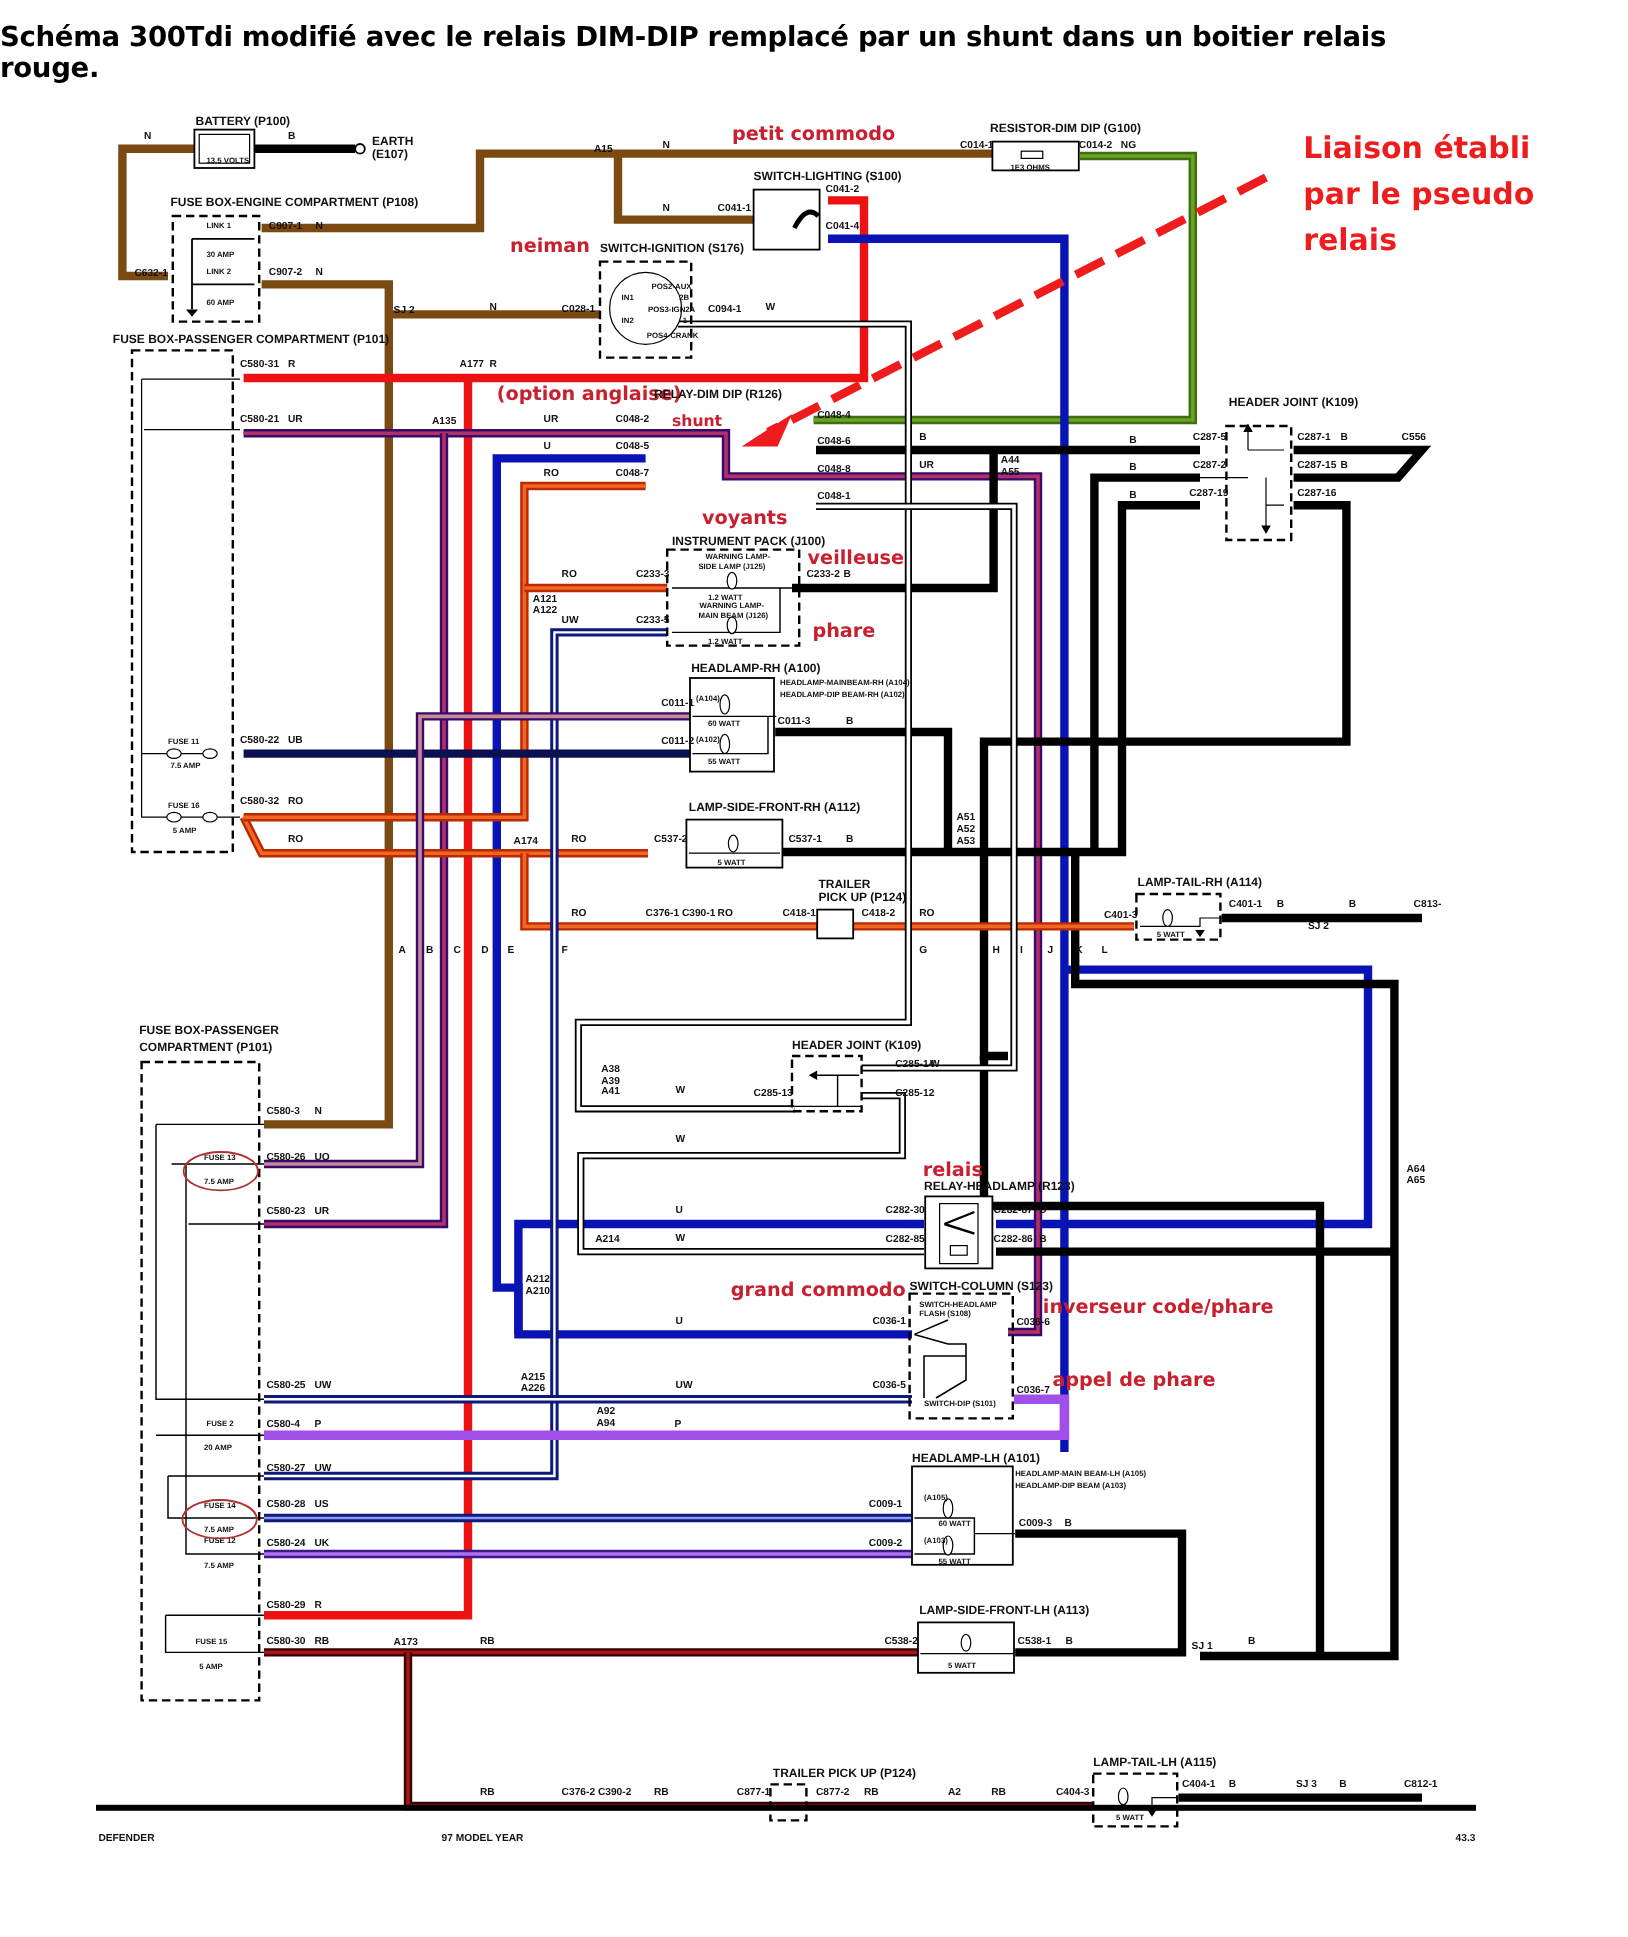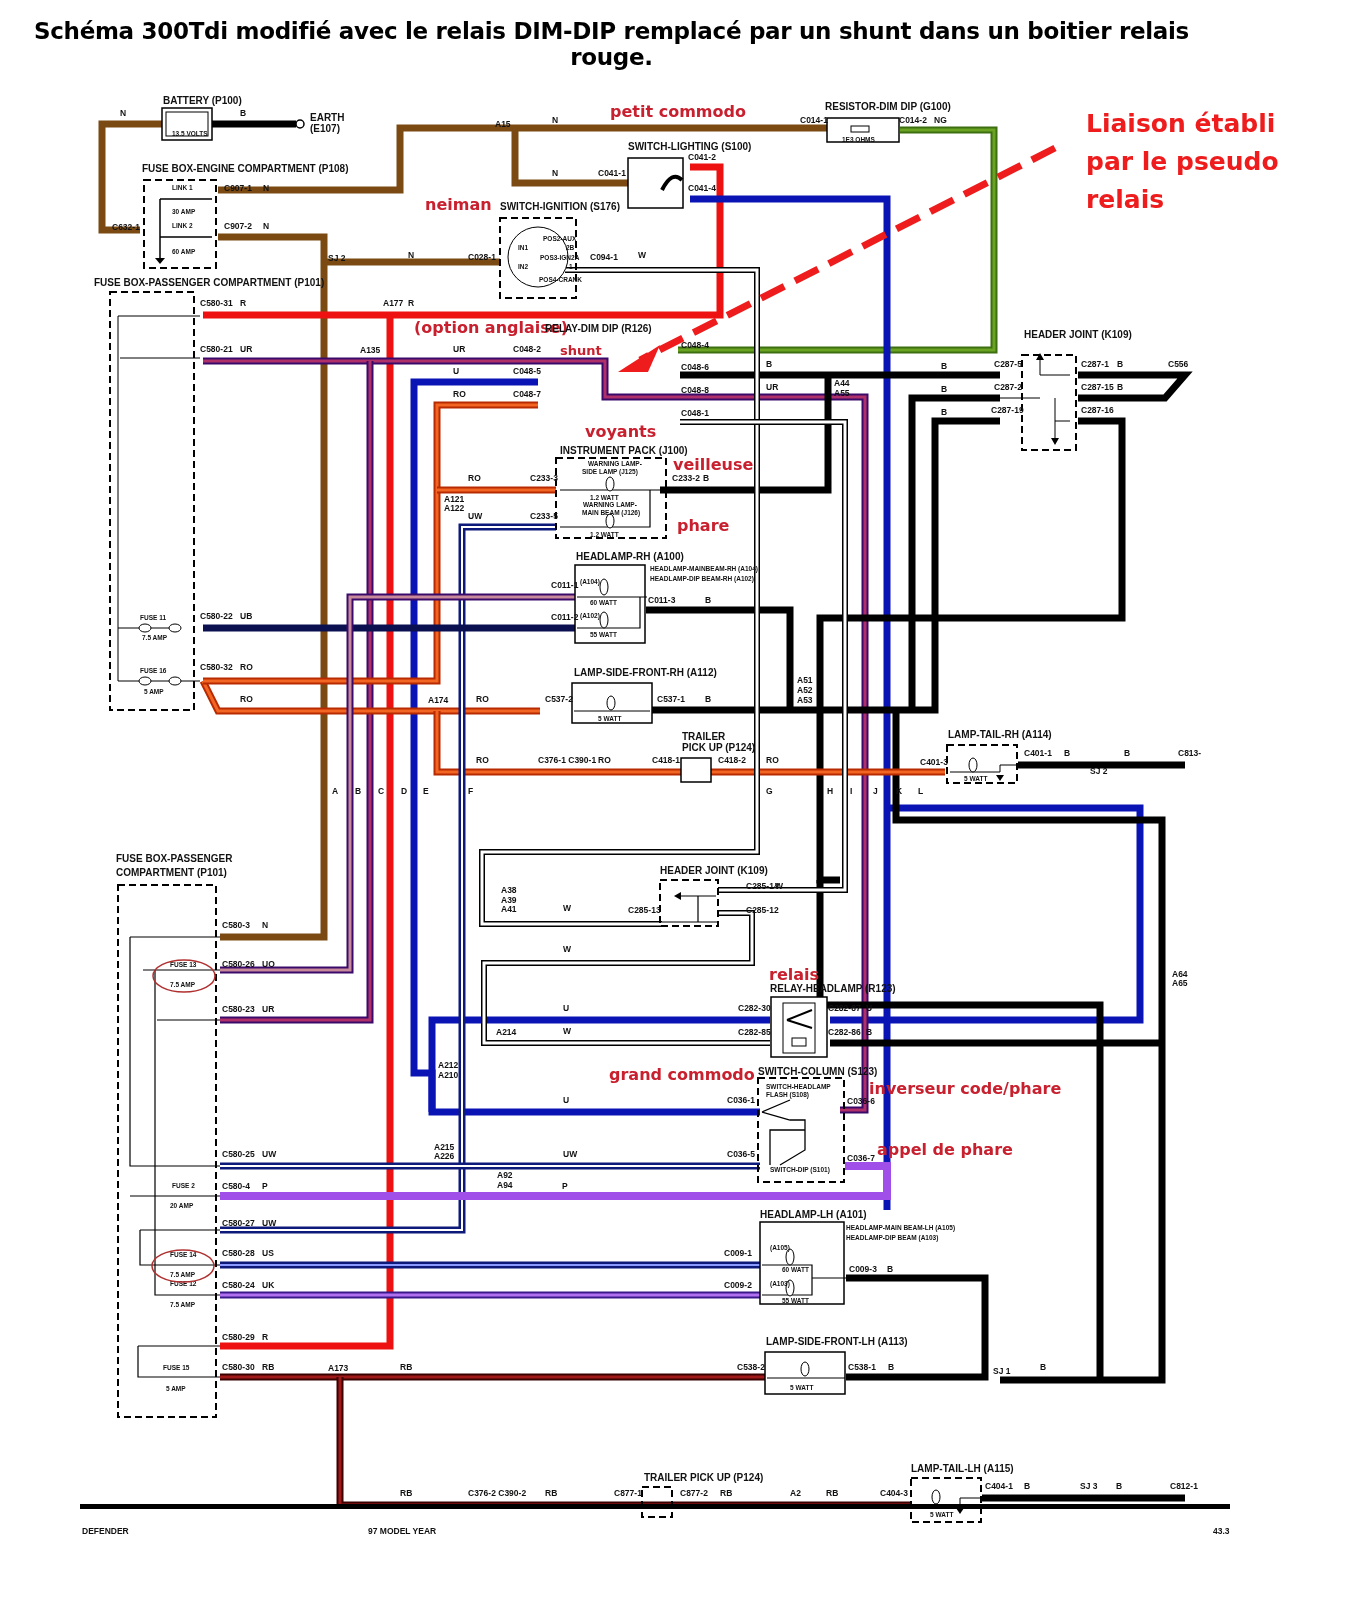--- a/index.html
+++ b/index.html
@@ -1,17 +1,17 @@
 <!DOCTYPE html>
 <html><head>
 <meta charset="utf-8">
 <style>
   html,body{margin:0;padding:0;background:#fff;}
   body{width:1357px;height:1614px;position:relative;overflow:hidden;font-family:"Liberation Sans",sans-serif;}
-  #title{position:absolute;left:0;top:18px;width:1223px;text-align:center;font-family:"DejaVu Sans",sans-serif;font-weight:bold;font-size:23px;color:#000;letter-spacing:-0.3px;}
+  #title{position:absolute;left:0;top:18px;width:1223px;text-align:left;font-family:"DejaVu Sans",sans-serif;font-weight:bold;font-size:23px;color:#000;letter-spacing:-0.3px;}
   svg{position:absolute;left:0;top:0;}
   .lbl{font-family:"Liberation Sans",sans-serif;font-size:8.5px;font-weight:bold;fill:#111;}
   .cap{font-family:"Liberation Sans",sans-serif;font-size:10px;font-weight:bold;fill:#111;}
   .small{font-family:"Liberation Sans",sans-serif;font-size:6.5px;font-weight:bold;fill:#111;}
   .ann{font-family:"DejaVu Sans",sans-serif;font-weight:bold;font-size:16px;fill:#c8202e;}
   .ann-big{font-family:"DejaVu Sans",sans-serif;font-weight:bold;font-size:25px;fill:#ee1c1c;}
   .foot{font-family:"Liberation Sans",sans-serif;font-size:8.5px;font-weight:bold;fill:#111;}
   .box{fill:#fff;stroke:#000;stroke-width:1.5;}
   .dash{fill:none;stroke:#000;stroke-width:2;stroke-dasharray:7 4;}
 </style>

